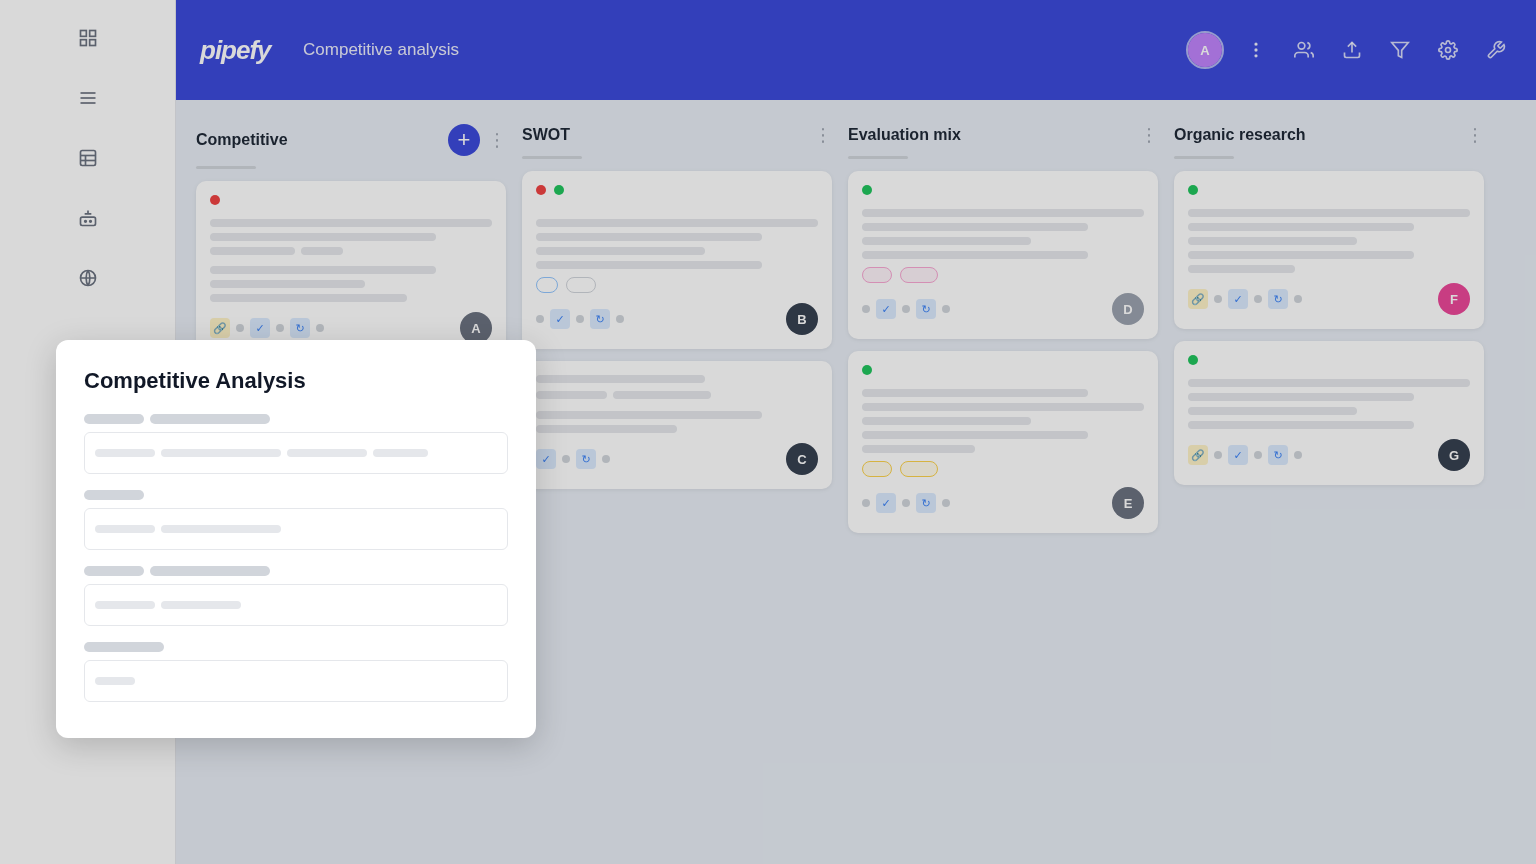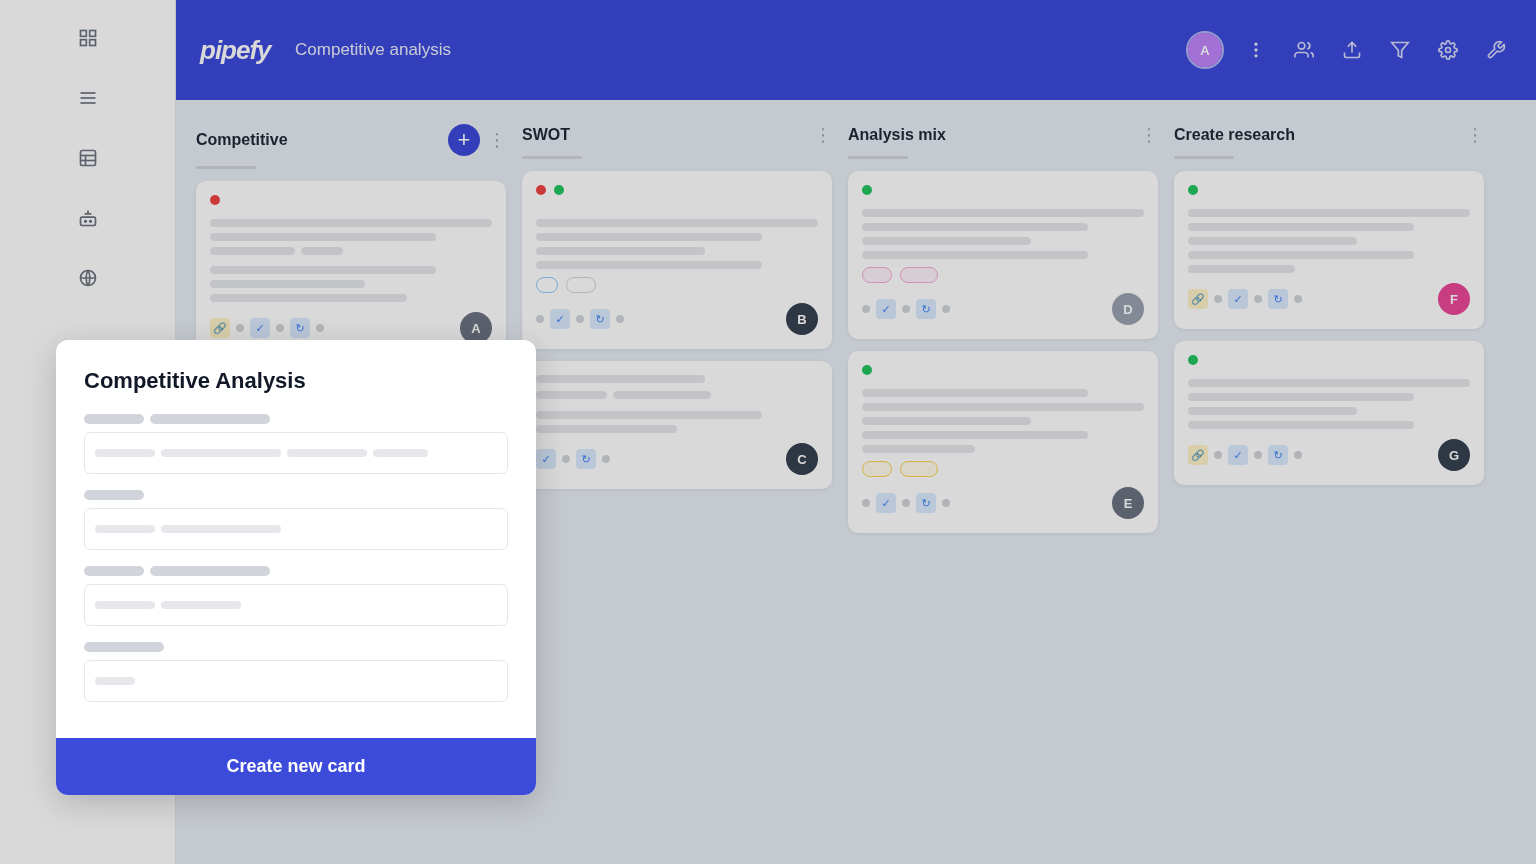--- a/index.html
+++ b/index.html
@@ -45,21 +45,21 @@
       background: #3d4bdb;
       display: flex;
       align-items: center;
       padding: 0 24px;
       z-index: 10;
     }
     .logo {
       display: flex;
       align-items: center;
       gap: 0;
-      margin-right: 20px;
+      margin-right: 28px;
     }
     .logo-text {
       font-size: 26px;
       font-weight: 700;
       color: #fff;
       font-style: italic;
       letter-spacing: -1px;
     }
     .header-title {
       color: #fff;
@@ -494,21 +494,21 @@
         </div>
         <div class="card-avatar">
           <div class="avatar-placeholder" style="background:#374151;">C</div>
         </div>
       </div>
     </div>
   </div>
 
   <div class="column">
     <div class="column-header">
-      <span class="column-title">Analysis mix</span>
+      <span class="column-title">Evaluation mix</span>
       <span class="column-more">⋮</span>
     </div>
     <div class="column-underline"></div>
 
     <div class="card">
       <span class="card-dot" style="background:#22c55e;display:inline-block;width:10px;height:10px;border-radius:50%;margin-bottom:10px;"></span>
       <div class="card-line long"></div>
       <div class="card-line medium" style="margin-top:5px;"></div>
       <div class="card-line short" style="margin-top:5px;"></div>
       <div class="card-line medium" style="margin-top:5px;"></div>
@@ -551,21 +551,21 @@
         </div>
         <div class="card-avatar">
           <div class="avatar-placeholder" style="background:#6b7280;">E</div>
         </div>
       </div>
     </div>
   </div>
 
   <div class="column">
     <div class="column-header">
-      <span class="column-title">Create research</span>
+      <span class="column-title">Organic research</span>
       <span class="column-more">⋮</span>
     </div>
     <div class="column-underline"></div>
 
     <div class="card">
       <span class="card-dot" style="background:#22c55e;display:inline-block;width:10px;height:10px;border-radius:50%;margin-bottom:10px;"></span>
       <div class="card-line long"></div>
       <div class="card-line medium" style="margin-top:5px;"></div>
       <div class="card-line short" style="margin-top:5px;"></div>
       <div class="card-line medium" style="margin-top:5px;"></div>
@@ -644,16 +644,13 @@
     </div>
 
     <div class="form-label">
       <div class="label-chip w3"></div>
     </div>
     <div class="form-input">
       <div class="input-chip w5"></div>
     </div>
   </div>
 
-  <div class="modal-footer">
-    <button class="modal-footer-btn">Create new card</button>
-  </div>
 </div>
 
 </body></html>

